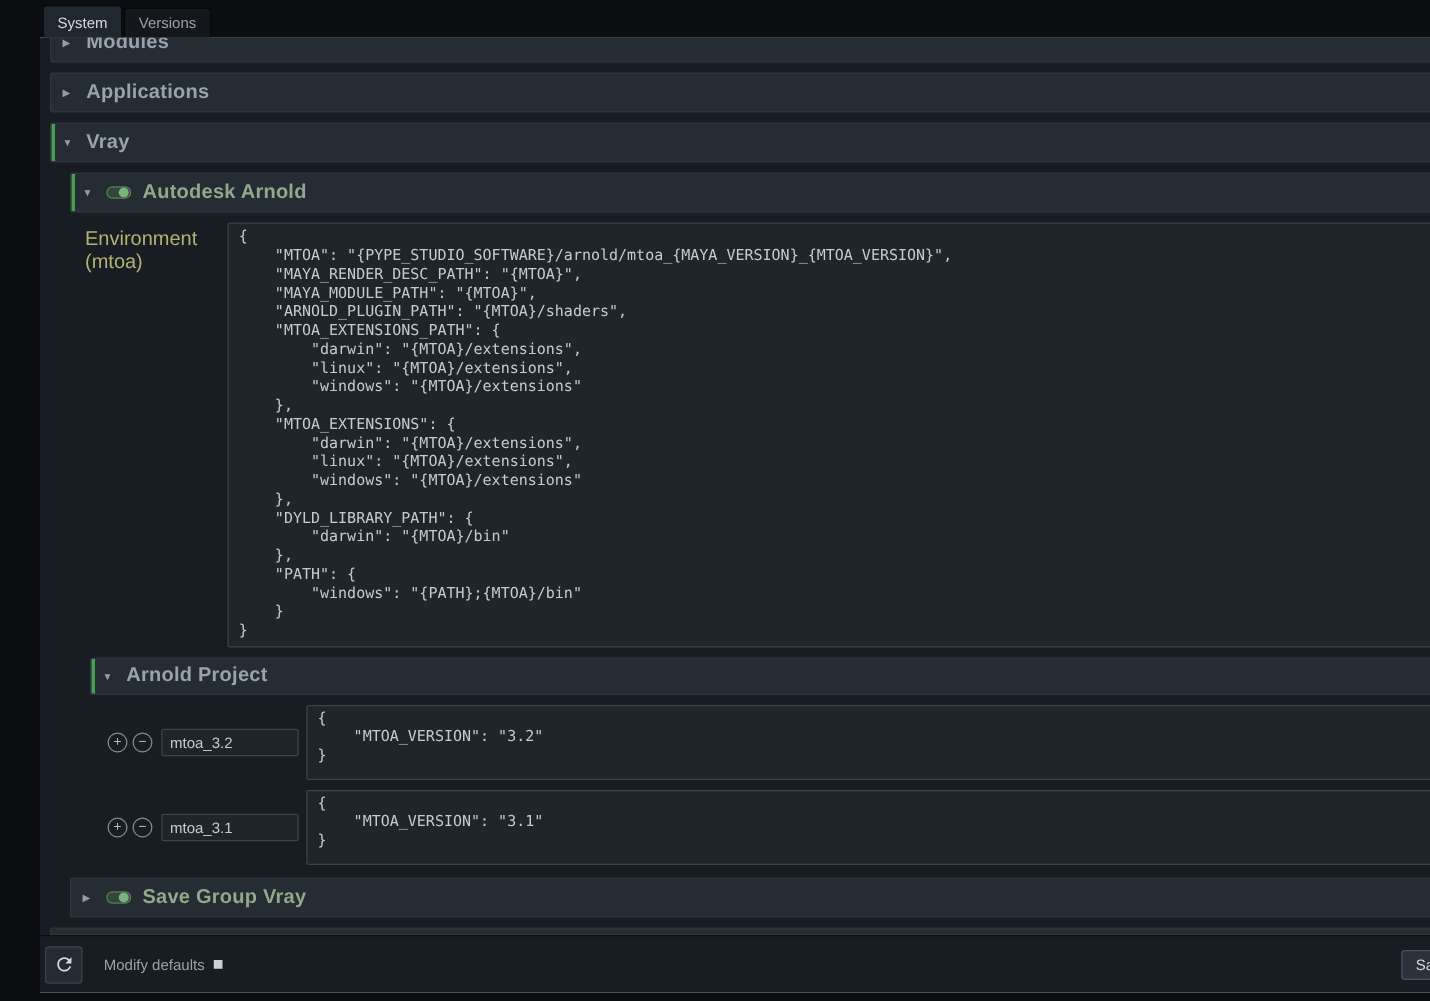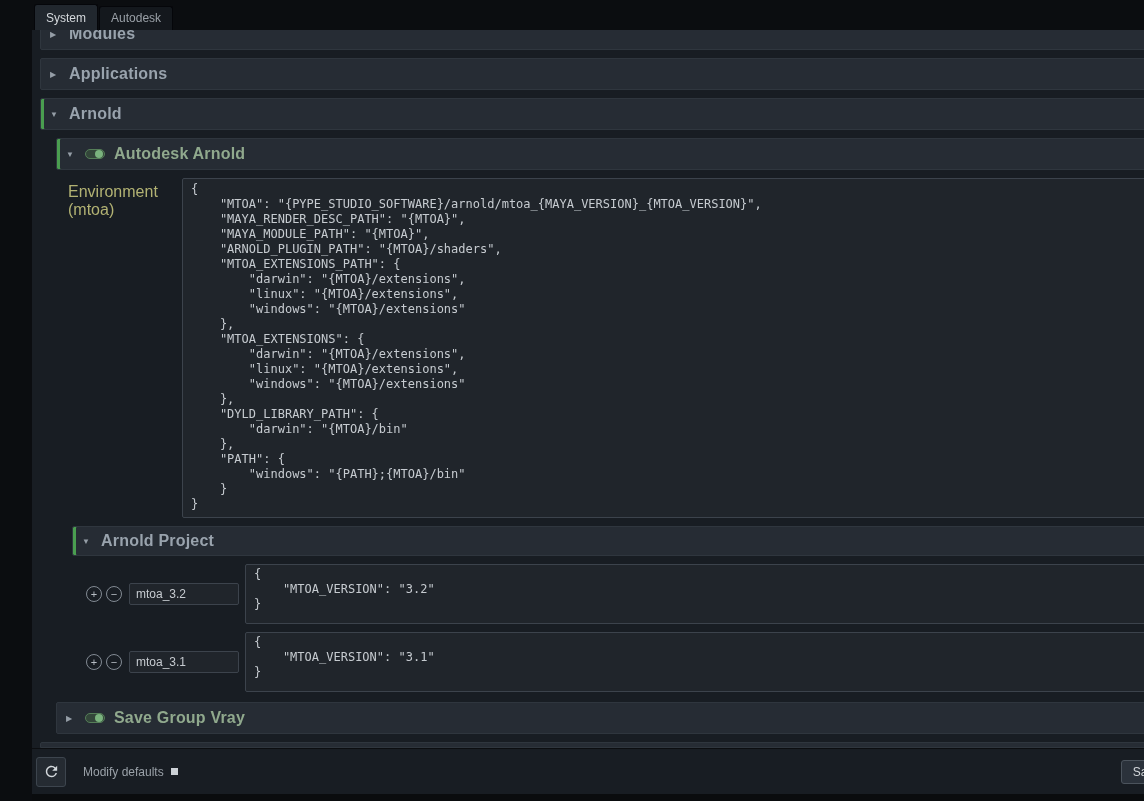--- a/index.html
+++ b/index.html
@@ -104,40 +104,40 @@
   }
   .bottom-strip { height: 7px; flex: 0 0 auto; background: #0a0c0e; }
 </style>
 </head>
 <body>
 
 <div class="app">
 
   <div class="tabbar">
     <div class="tab active">System</div>
-    <div class="tab">Autodesk</div>
+    <div class="tab">Versions</div>
   </div>
 
   <div class="main">
     <div class="content">
 
       <div class="hdr clip-top">
         <span class="chev">▶</span>
         <span class="title">Modules</span>
       </div>
 
       <div class="hdr">
         <span class="chev">▶</span>
         <span class="title">Applications</span>
       </div>
 
       <div>
         <div class="hdr accent">
           <span class="chev">▼</span>
-          <span class="title">Arnold</span>
+          <span class="title">Vray</span>
         </div>
 
         <div class="tools-body">
 
           <div>
             <div class="hdr accent">
               <span class="chev">▼</span>
               <span class="toggle">
                 <span class="knob"></span>
               </span>

